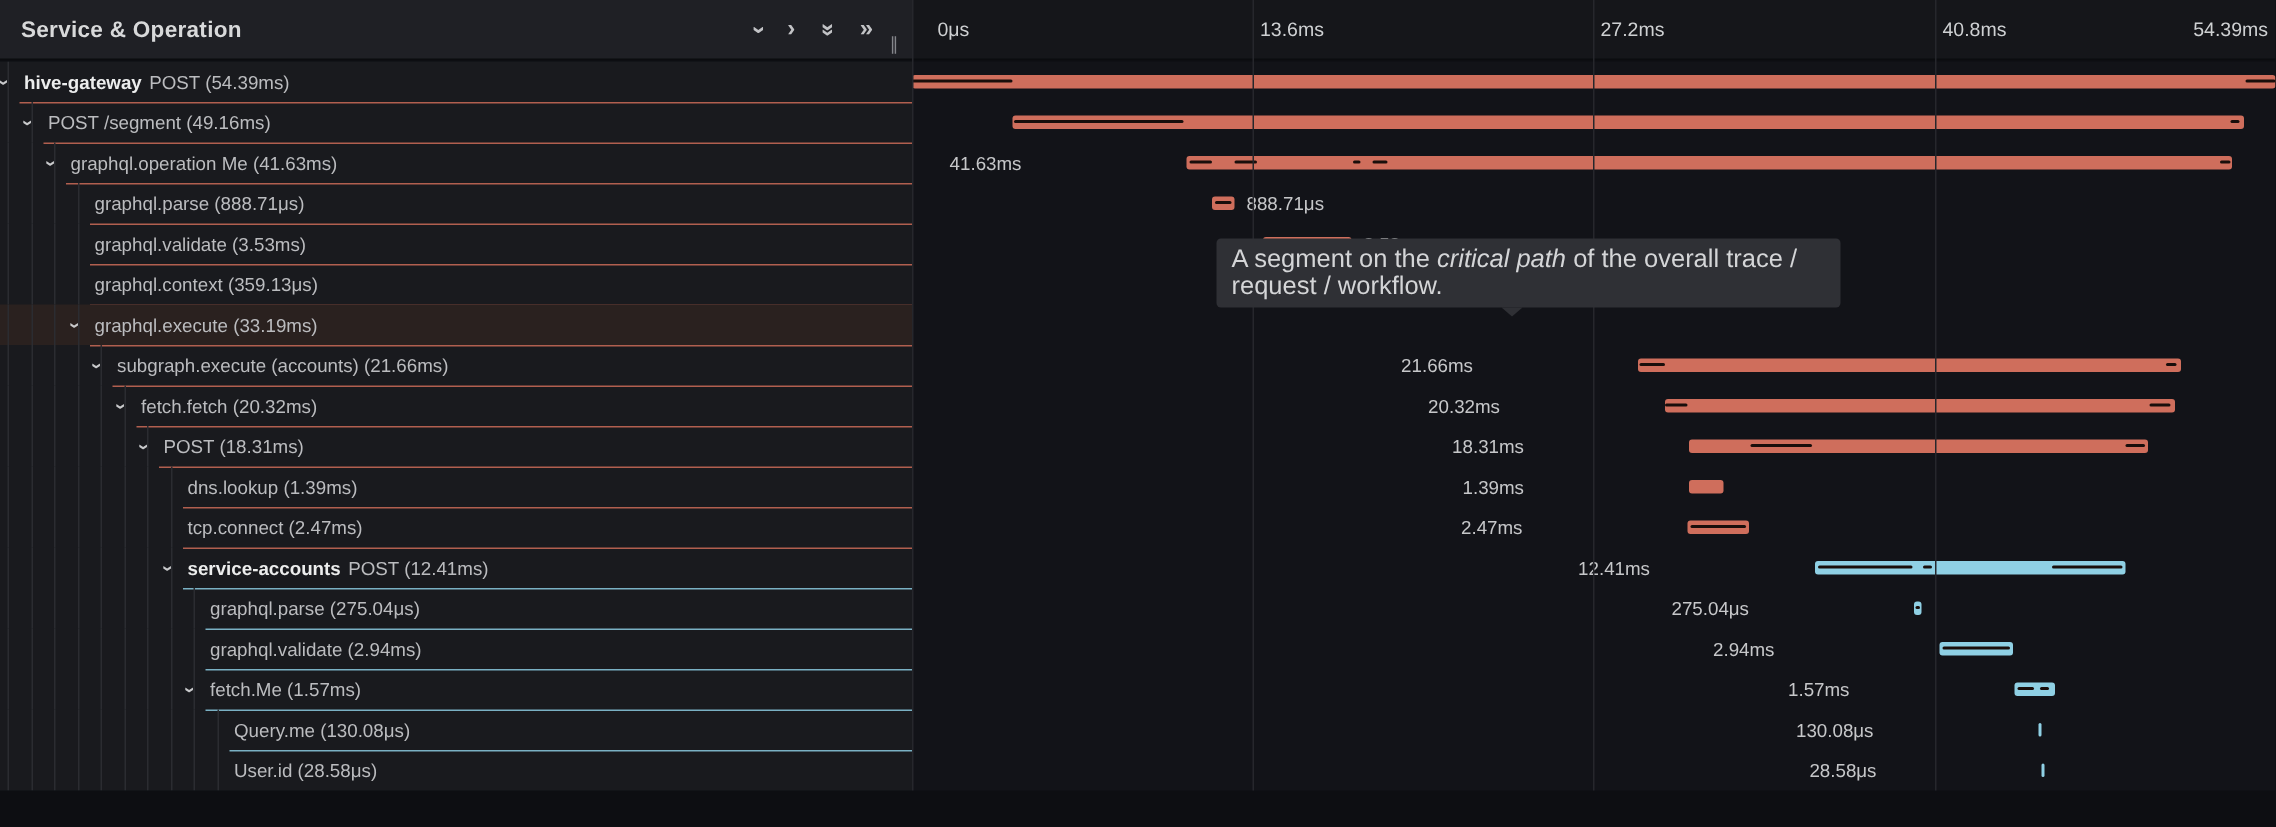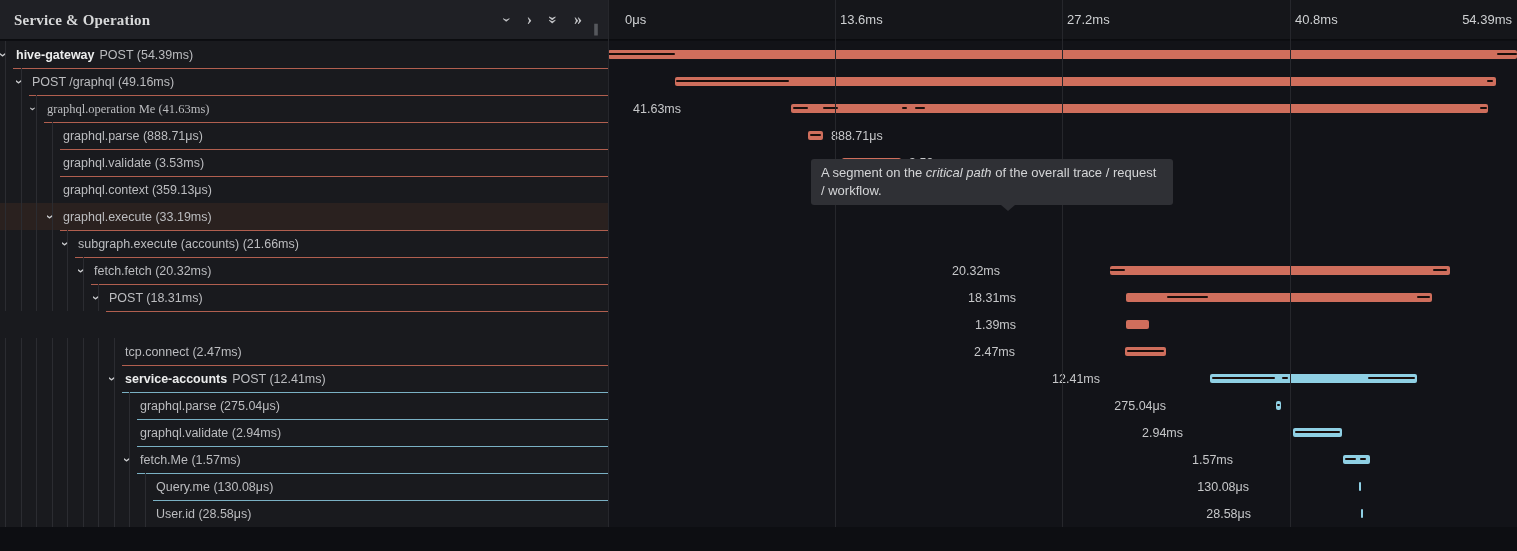--- a/index.html
+++ b/index.html
@@ -2,21 +2,21 @@
 <html><head>
 <meta charset="utf-8">
 <style>
   html,body{margin:0;padding:0;background:#0d0e12;}
   body{width:1517px;height:551px;position:relative;overflow:hidden;
        font-family:"Liberation Sans",sans-serif;-webkit-font-smoothing:antialiased;}
   #app{position:absolute;inset:0;}
 
   
   .left-header{position:absolute;left:0;top:0;width:608px;height:40px;background:#1f2025;
-               border-bottom:1px solid #0b0c0f;box-sizing:border-box;font-family:Liberation Serif, serif;}
+               border-bottom:1px solid #0b0c0f;box-sizing:border-box;}
   .panel-title{position:absolute;left:14px;top:50%;transform:translateY(-50%);
                font-size:15px;font-weight:700;color:#d8d9da;letter-spacing:.2px;white-space:nowrap;}
   .hdr-icons{position:absolute;right:26px;top:0;height:40px;display:flex;align-items:center;gap:17px;}
   .icon-btn{color:#c2c3c6;font-size:16px;font-weight:700;line-height:1;cursor:pointer;user-select:none;}
   .rot{display:inline-block;transform:rotate(90deg);}
   .resize-handle{position:absolute;left:593px;top:22px;color:#84868b;font-size:12px;
                  letter-spacing:1px;cursor:col-resize;}
 
   .right-header{position:absolute;left:608px;top:0;width:909px;height:40px;background:#15161a;
                 border-bottom:1px solid #0b0c0f;box-sizing:border-box;}
@@ -41,22 +41,22 @@
             color:#bbbcbf;white-space:nowrap;}
   .row-text b{color:#eceded;font-weight:700;margin-right:5px;margin-top:42px;}
 
   .bar{position:absolute;top:9px;height:9px;border-radius:2px;}
   .seg{position:absolute;top:3px;height:2px;background:#190e0b;border-radius:1px;}
   .bar-label{position:absolute;top:50%;transform:translateY(-50%);font-size:12.5px;
              color:#c6c7c9;white-space:nowrap;}
   .bar-label.hovered{color:#e7e8e9;}
 
   
-  #tooltip{position:absolute;left:811px;top:159px;width:362px;box-sizing:border-box;
-           background:#2f3035;border-radius:3px;padding:5px 10px;font-size:13px;
+  #tooltip{position:absolute;left:811px;top:159px;width:416px;box-sizing:border-box;
+           background:#2f3035;border-radius:3px;padding:5px 10px;font-size:17px;
            line-height:18px;color:#d4d5d7;z-index:10;}
   #tooltip em{font-style:italic;}
   #tooltip .caret{position:absolute;left:190px;bottom:-6px;width:0;height:0;
            border-left:7px solid transparent;border-right:7px solid transparent;
            border-top:6px solid #2f3035;}
 </style>
 </head>
 <body>
 
 <div id="app">
@@ -84,24 +84,24 @@
       <div class="lrow" style="top: 0px;">
         <div class="guide" style="left: 5px;"></div>
         <div class="chev" style="left: 1px;">›</div>
         <div class="row-text" style="left: 16px;"><b>hive-gateway</b>POST (54.39ms)</div>
         <div class="row-border" style="left: 13px; background: rgba(205, 108, 88, 0.85);"></div>
       </div>
       <div class="lrow" style="top: 27px;">
         <div class="guide" style="left: 5px;"></div>
         <div class="guide" style="left: 21px;"></div>
         <div class="chev" style="left: 17px;">›</div>
-        <div class="row-text" style="left: 32px;">POST /graphql (49.16ms)</div>
+        <div class="row-text" style="left: 32px;">POST /segment (49.16ms)</div>
         <div class="row-border" style="left: 29px; background: rgba(205, 108, 88, 0.85);"></div>
       </div>
-      <div class="lrow" style="top: 54px; font-family: Liberation Serif, serif;">
+      <div class="lrow" style="top: 54px;">
         <div class="guide" style="left: 5px;"></div>
         <div class="guide" style="left: 21px;"></div>
         <div class="guide" style="left: 36px;"></div>
         <div class="chev" style="left: 32px;">›</div>
         <div class="row-text" style="left: 47px;">graphql.operation Me (41.63ms)</div>
         <div class="row-border" style="left: 44px; background: rgba(205, 108, 88, 0.85);"></div>
       </div>
       <div class="lrow" style="top: 81px;">
         <div class="guide" style="left: 5px;"></div>
         <div class="guide" style="left: 21px;"></div>
@@ -160,20 +160,32 @@
         <div class="guide" style="left: 5px;"></div>
         <div class="guide" style="left: 21px;"></div>
         <div class="guide" style="left: 36px;"></div>
         <div class="guide" style="left: 52px;"></div>
         <div class="guide" style="left: 67px;"></div>
         <div class="guide" style="left: 83px;"></div>
         <div class="guide" style="left: 98px;"></div>
         <div class="chev" style="left: 94px;">›</div>
         <div class="row-text" style="left: 109px;">POST (18.31ms)</div>
         <div class="row-border" style="left: 106px; background: rgba(205, 108, 88, 0.85);"></div>
+      </div>
+      <div class="lrow" style="top: 270px;">
+        <div class="guide" style="left: 5px;"></div>
+        <div class="guide" style="left: 21px;"></div>
+        <div class="guide" style="left: 36px;"></div>
+        <div class="guide" style="left: 52px;"></div>
+        <div class="guide" style="left: 67px;"></div>
+        <div class="guide" style="left: 83px;"></div>
+        <div class="guide" style="left: 98px;"></div>
+        <div class="guide" style="left: 114px;"></div>
+        <div class="row-text" style="left: 125px;">dns.lookup (1.39ms)</div>
+        <div class="row-border" style="left: 122px; background: rgba(205, 108, 88, 0.85);"></div>
       </div>
       <div class="lrow" style="top: 297px;">
         <div class="guide" style="left: 5px;"></div>
         <div class="guide" style="left: 21px;"></div>
         <div class="guide" style="left: 36px;"></div>
         <div class="guide" style="left: 52px;"></div>
         <div class="guide" style="left: 67px;"></div>
         <div class="guide" style="left: 83px;"></div>
         <div class="guide" style="left: 98px;"></div>
         <div class="guide" style="left: 114px;"></div>
@@ -294,20 +306,27 @@
       <div class="trow" style="top: 108px;">
         <div class="bar" style="left: 234px; width: 59px; background: rgb(207, 110, 92);">
           <div class="seg" style="left: 2px; width: 55px;"></div>
         </div>
         <div class="bar-label" style="left: 301px;">3.53ms</div>
       </div>
       <div class="trow" style="top: 135px;">
         <div class="bar" style="left: 238px; width: 6px; background: rgb(207, 110, 92);"></div>
         <div class="bar-label" style="left: 252px;">359.13μs</div>
       </div>
+      <div class="trow" style="top: 189px;">
+        <div class="bar" style="left: 484px; width: 362px; background: rgb(207, 110, 92);">
+          <div class="seg" style="left: 1px; width: 17px;"></div>
+          <div class="seg" style="left: 352px; width: 7px;"></div>
+        </div>
+        <div class="bar-label" style="right: 432px;">21.66ms</div>
+      </div>
       <div class="trow" style="top: 216px;">
         <div class="bar" style="left: 502px; width: 340px; background: rgb(207, 110, 92);">
           <div class="seg" style="left: 0px; width: 15px;"></div>
           <div class="seg" style="left: 323px; width: 14px;"></div>
         </div>
         <div class="bar-label" style="right: 414px;">20.32ms</div>
       </div>
       <div class="trow" style="top: 243px;">
         <div class="bar" style="left: 518px; width: 306px; background: rgb(207, 110, 92);">
           <div class="seg" style="left: 41px; width: 41px;"></div>

